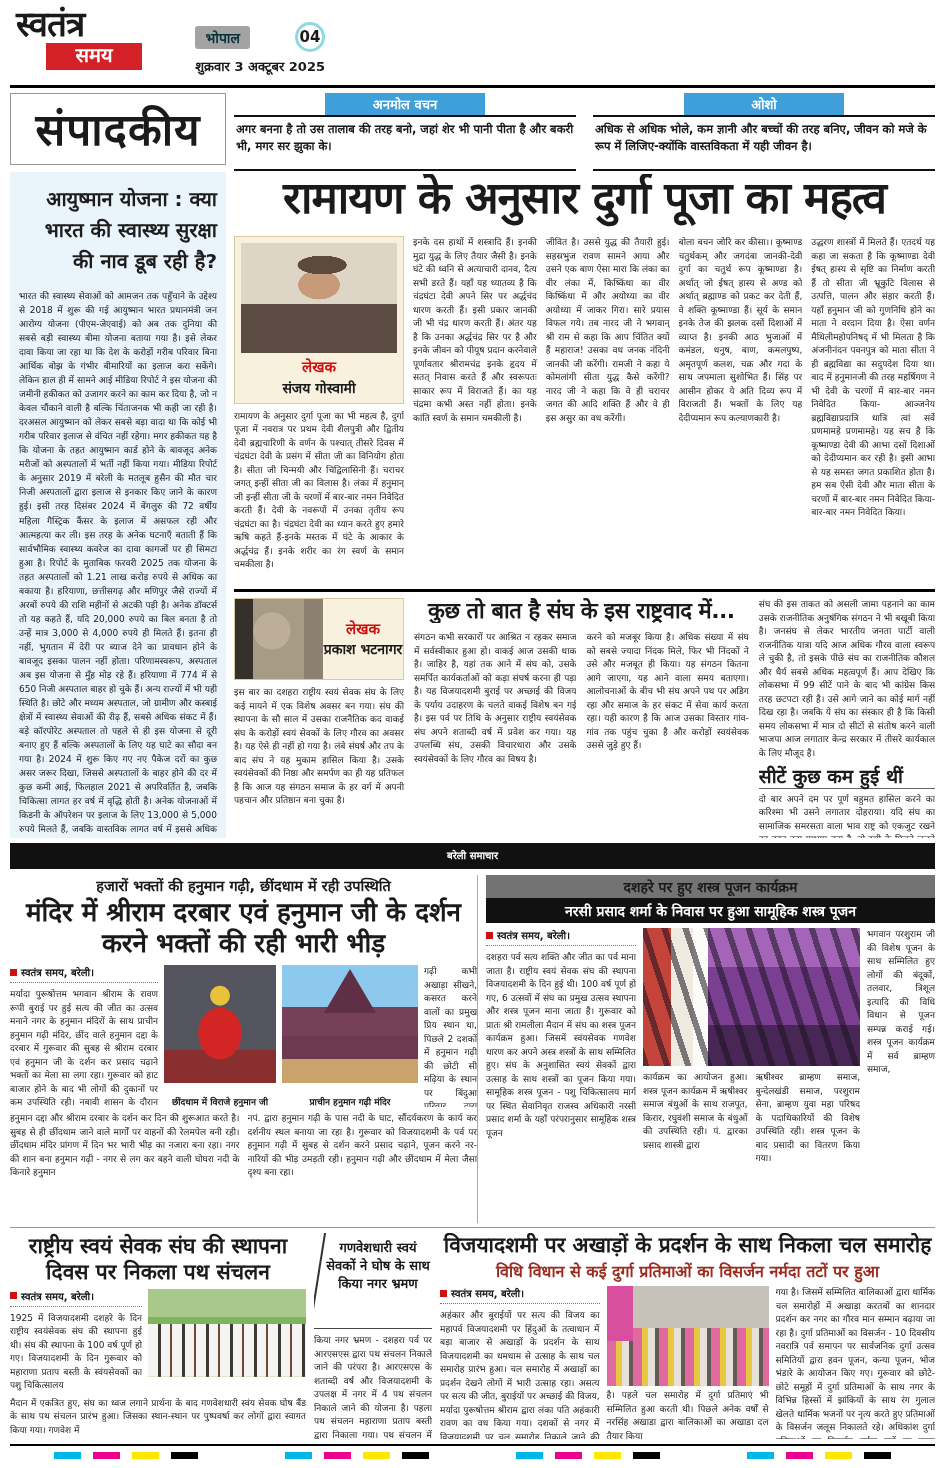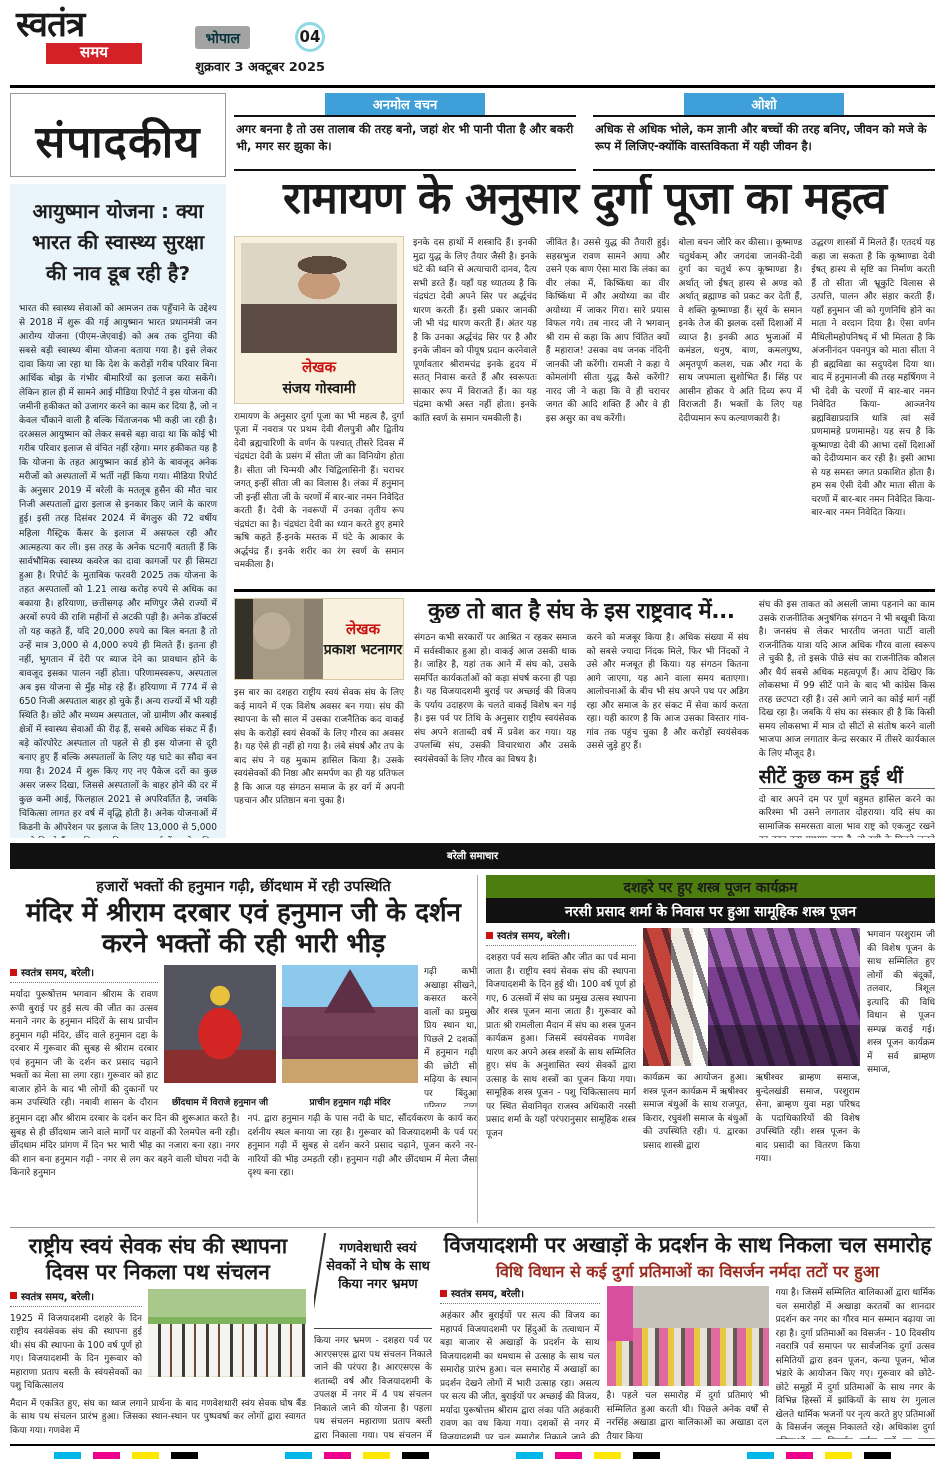--- a/index.html
+++ b/index.html
@@ -4,39 +4,39 @@
 <style>
   * { box-sizing: border-box; margin: 0; padding: 0; }
   html,body { background:#f2f2f2; }
   body { font-family:"DejaVu Sans","Liberation Sans",sans-serif; color:#1a1a1a; }
   .page { width:945px; height:1468px; margin:0 auto; background:#fff; overflow:hidden; padding:6px 10px 0; position:relative; }
 
   
   .masthead { display:flex; align-items:flex-start; height:82px; border-bottom:3px solid #000; padding-bottom:3px; }
   .logo { width:150px; flex:none; padding-left:6px; }
   .logo-top { font-size:35px; font-weight:bold; letter-spacing:-1px; line-height:1.05; }
-  .logo-bottom { background:#d42027; color:#fff; font-weight:bold; font-size:15px; width:96px; text-align:center; margin-left:30px; padding:0 4px 2px; line-height:1.25; }
+  .logo-bottom { background:#d42027; color:#fff; font-weight:bold; font-size:20px; width:96px; text-align:center; margin-left:30px; padding:0 4px 2px; line-height:1.25; }
   .head-center { flex:1; text-align:center; }
   .page-title { font-size:40px; font-weight:bold; color:#2c2c2c; line-height:1.05; }
   .head-bar { background:#e7e7e7; width:400px; margin:3px auto 0; display:flex; align-items:center; justify-content:center; gap:8px; padding:2px 4px; }
   .epaper-chip { background:#19bcd0; color:#fff; font-weight:bold; font-size:12px; padding:1px 9px; }
   .website { font-size:13px; font-weight:bold; color:#222; text-decoration:none; }
   .head-right { width:165px; flex:none; text-align:right; padding-top:16px; }
   .city-row { display:flex; justify-content:flex-end; align-items:center; gap:5px; }
   .city-badge { background:#a3a3a3; color:#06323c; font-weight:bold; font-size:14px; padding:2px 10px; border-radius:3px; }
   .page-num { width:30px; height:30px; border-radius:50%; background:#fff; border:3px solid #8fd9e4; font-weight:bold; font-size:15px; display:flex; align-items:center; justify-content:center;margin-left:40px; }
   .date-line { font-size:13px; font-weight:bold; margin-top:5px; }
 
   
   .top-region { display:flex; gap:8px; height:750px; padding-top:5px; overflow:hidden; }
   .editorial { width:216px; flex:none; }
-  .edit-label-box { border:1px solid #999; text-align:center; padding:16px 0 6px; margin-bottom:7px; }
+  .edit-label-box { border:1px solid #999; text-align:center; padding:4px 0 6px; margin-bottom:7px; }
   .edit-label-box span { font-size:44px; font-weight:bold; letter-spacing:1px; }
   .edit-panel { background:#eaf4fb; height:672px; padding:12px 9px; overflow:hidden; }
-  .edit-panel h2 { font-size:20px; text-align:center; font-weight:bold; line-height:1.55; margin-bottom:12px; color:#1d1d1d; }
+  .edit-panel h2 { font-size:20px; text-align:right; font-weight:bold; line-height:1.55; margin-bottom:12px; color:#1d1d1d; }
   .edit-panel p { font-size:9px; line-height:1.56; text-align:justify; }
 
   .main-area { flex:1; display:flex; flex-direction:column; overflow:hidden; }
   .quotes-row { display:flex; gap:17px; height:78px; flex:none; }
   .quote-box { flex:1; }
   .quote-tab { background:#3f9fd8; color:#fff; font-weight:bold; font-size:13px; width:160px; margin:0 auto; text-align:center; padding:2px 0; }
   .quote-body { border-top:2px solid #111; border-bottom:2px solid #111; font-size:11.5px; font-weight:bold; line-height:1.5; padding:4px 2px 6px; height:56px; overflow:hidden; }
 
   .main-headline { font-size:44px; font-weight:bold; text-align:center; line-height:1.1; height:56px; overflow:hidden; margin:3px 0 6px; letter-spacing:-1px; flex:none; }
 
@@ -86,21 +86,21 @@
   .photo-temple { width:136px; height:118px; position:relative; overflow:hidden;
       background: linear-gradient(180deg,#8cc9ec 0 36%, #77405a 36% 60%, #6d3950 60% 80%, #c9a36b 80%); }
   .photo-temple::before { content:""; position:absolute; left:50%; top:4px; transform:translateX(-50%);
       border-left:26px solid transparent; border-right:26px solid transparent; border-bottom:44px solid #5e2f45; }
   .caption { font-size:9px; font-weight:bold; text-align:center; margin-top:12px; }
   .t-colr { flex:1; overflow:hidden; }
   .temple-bottom { display:flex; gap:8px; margin-top:5px; height:118px; overflow:hidden; }
   .t-bcol { flex:1; overflow:hidden; }
 
   .weapons-art { flex:1; padding-left:8px; display:flex; flex-direction:column; overflow:hidden; }
-  .kicker-band { background:#4d7c0f; text-align:center; font-weight:bold; font-size:14px; padding:2px 0; flex:none; }
+  .kicker-band { background:#737373; text-align:center; font-weight:bold; font-size:14px; padding:2px 0; flex:none; }
   .weapons-headline { font-size:22px; font-weight:bold; text-align:center; line-height:1.28; margin:3px 0; flex:none; }
   .band-black { background:#111; color:#fff; text-align:center; font-weight:bold; font-size:14px; padding:3px 0; margin-bottom:5px; flex:none; }
   .weapons-content { display:flex; gap:7px; flex:1; overflow:hidden; }
   .w-col1 { width:150px; flex:none; overflow:hidden; }
   .w-center { flex:1; display:flex; flex-direction:column; overflow:hidden; }
   .photo-weapons { height:138px; flex:none;
       background: repeating-linear-gradient(72deg, rgba(25,18,30,.55) 0 6px, transparent 6px 20px),
                   linear-gradient(90deg,#c4443c 0 13%, #efe9df 13% 23%, #fbfbf8 23% 30%, transparent 30%),
                   linear-gradient(180deg,#a465b8 0 28%, #7b3f92 28% 70%, #482757 70%); }
   .w-below { display:flex; gap:8px; margin-top:5px; flex:1; overflow:hidden; }

